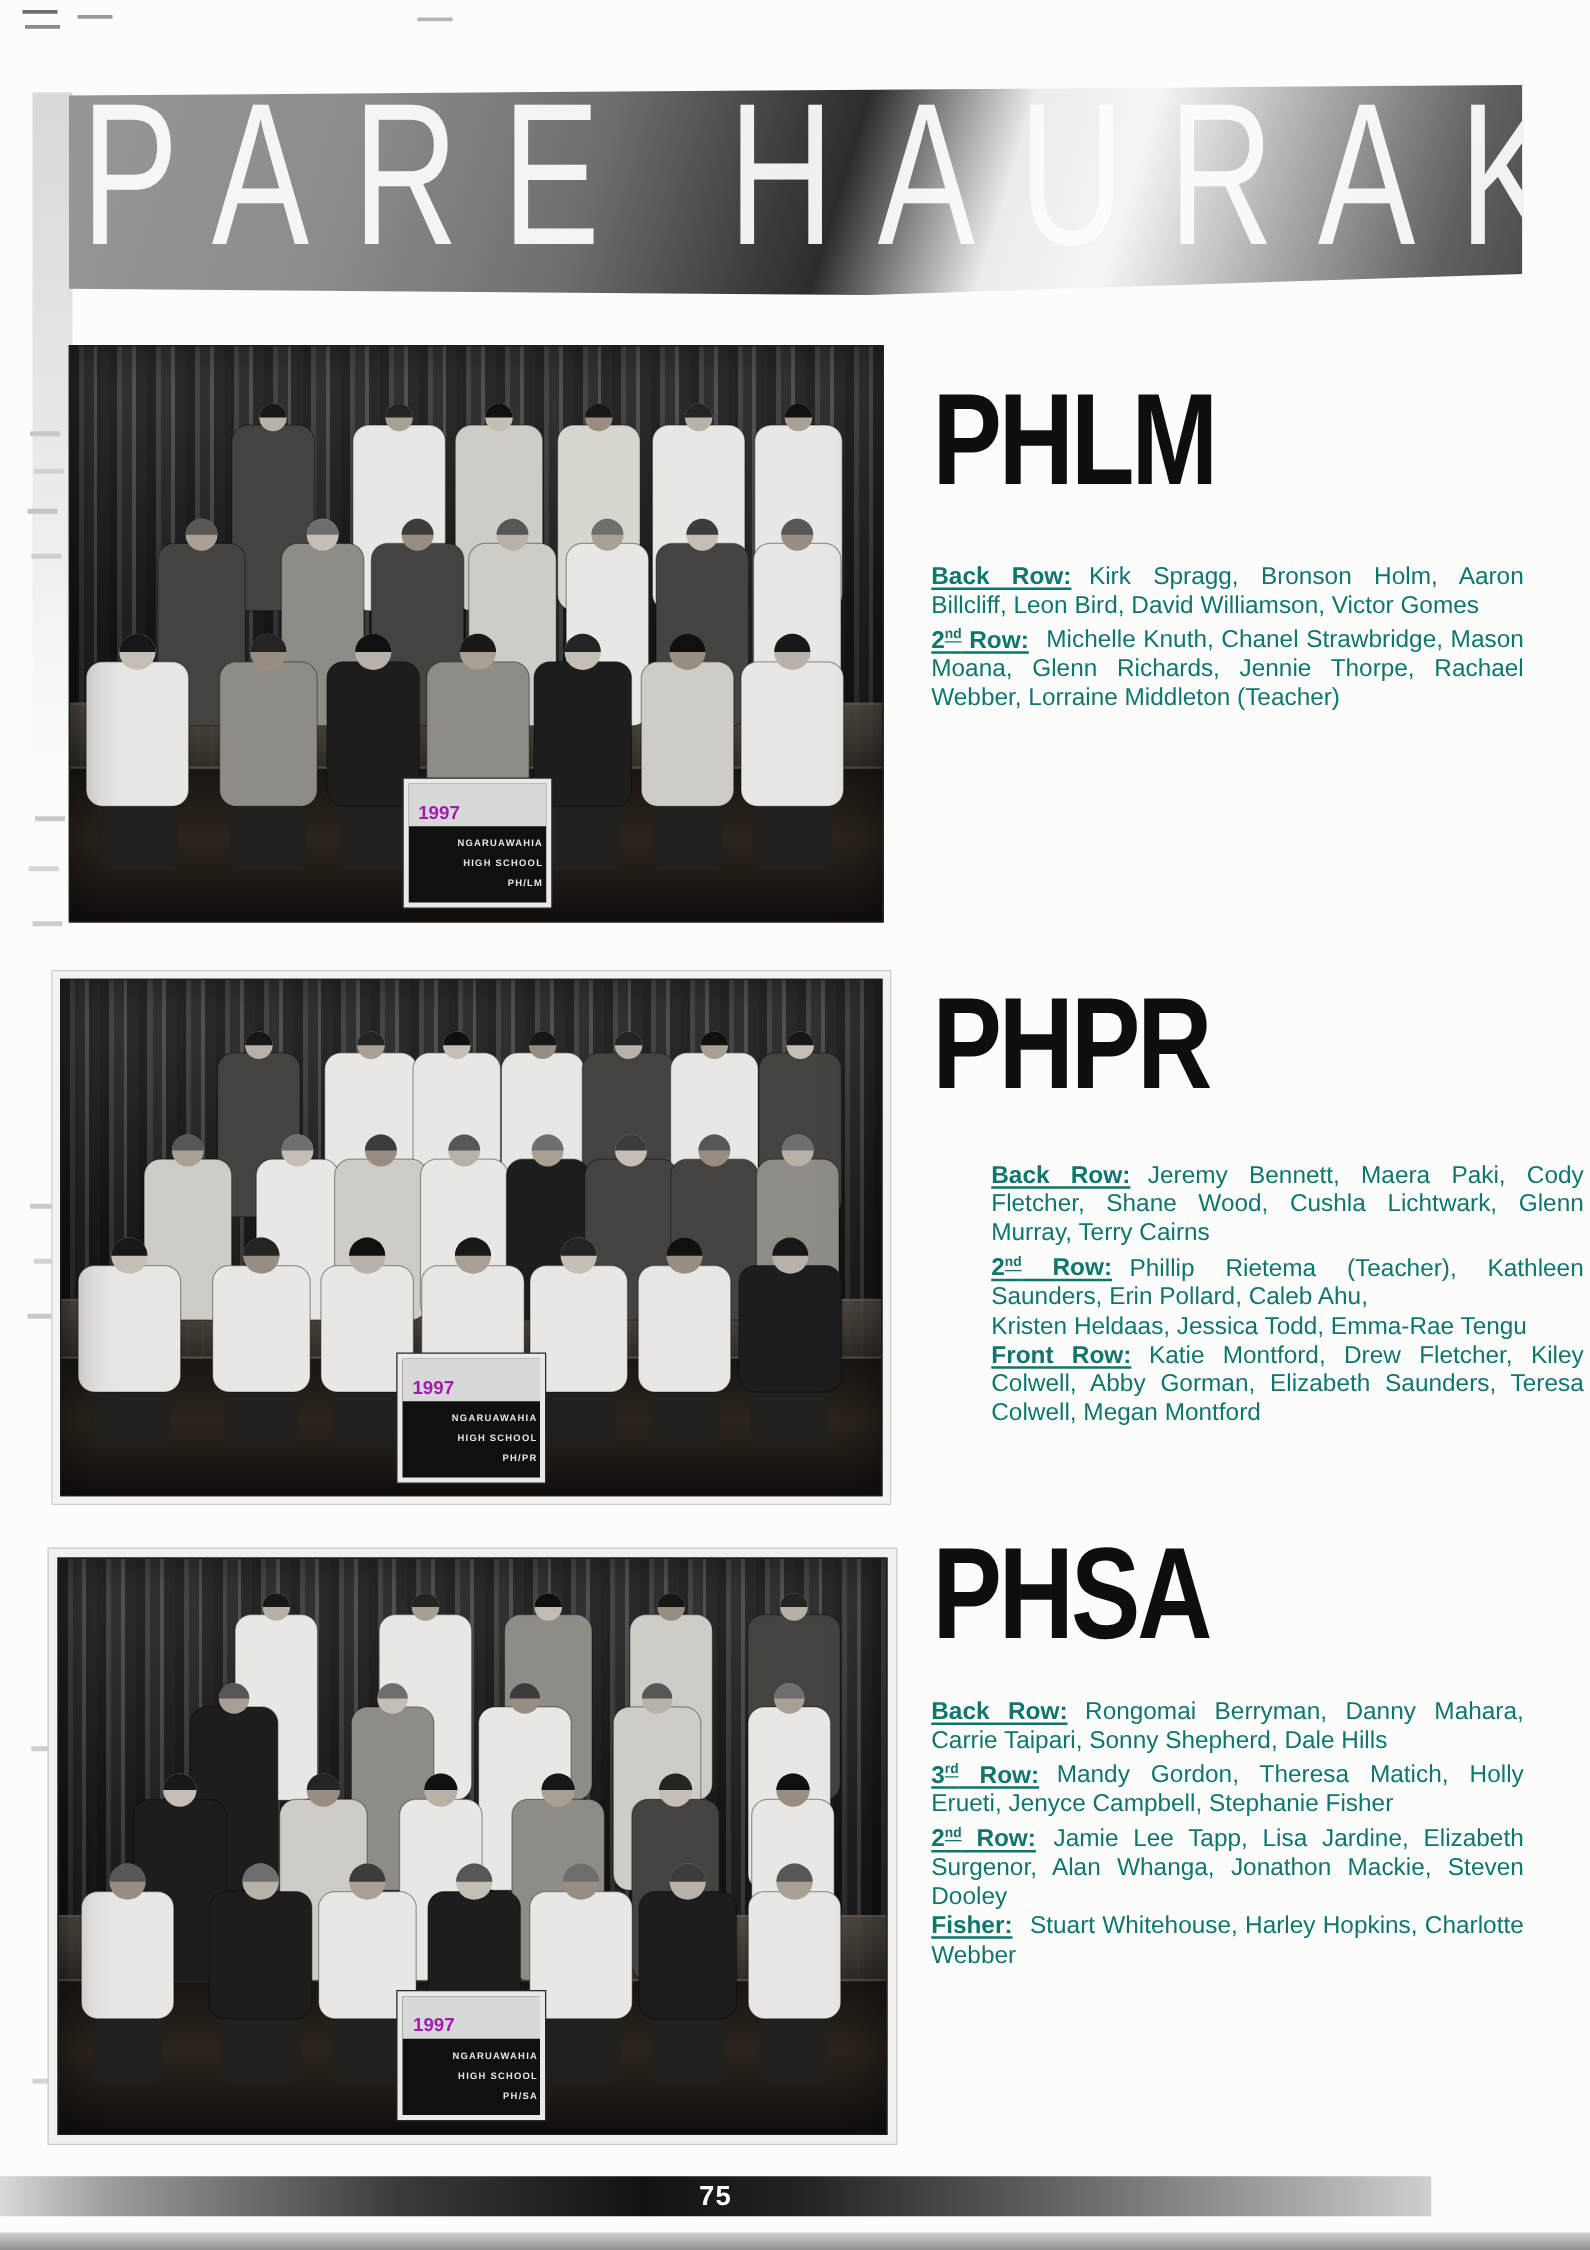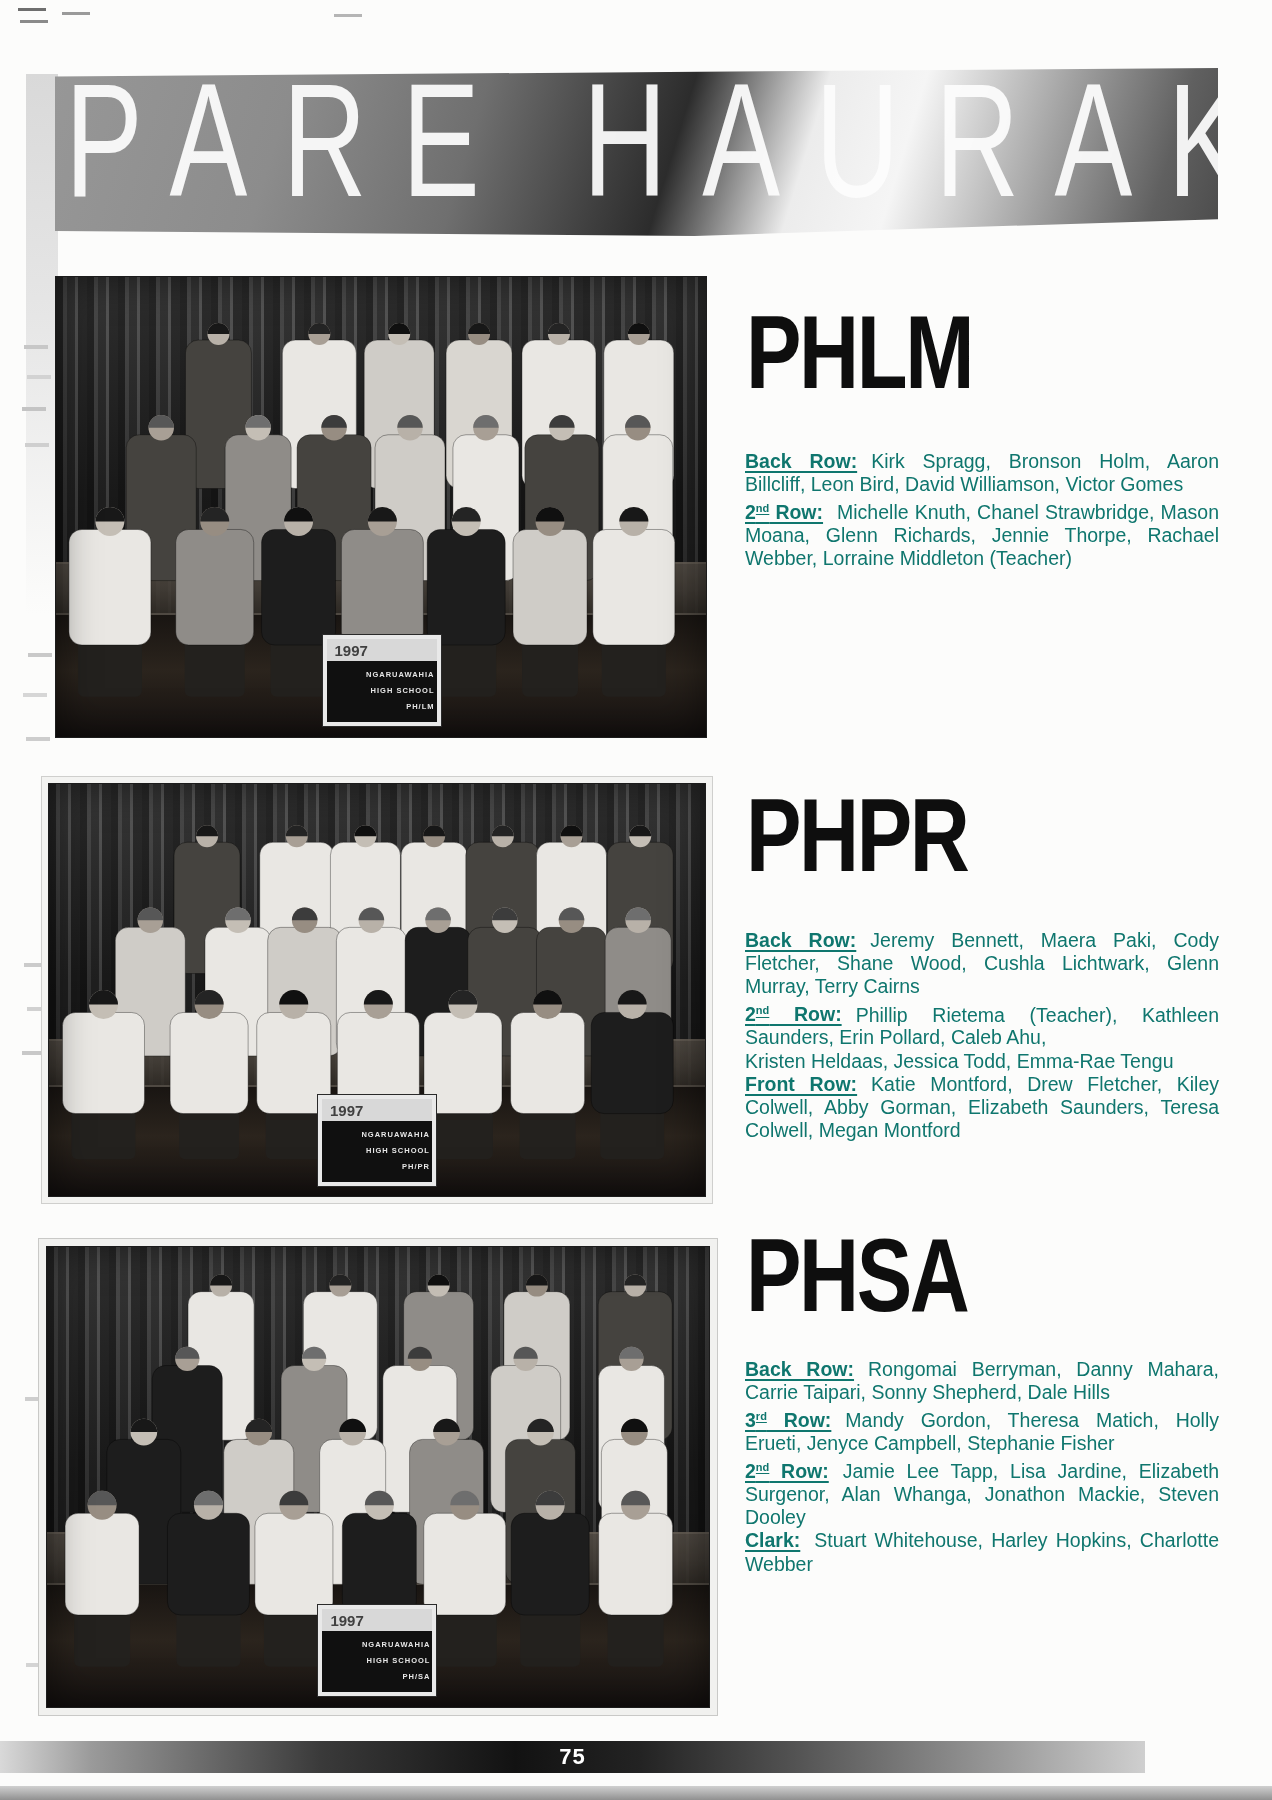--- a/index.html
+++ b/index.html
@@ -57,31 +57,31 @@
     position:absolute; left:0; right:0; top:73%; bottom:0;
     background:linear-gradient(180deg,#191512 0%,#2b241d 45%,#151110 100%);
     border-top:2px solid #4f4942;
   }
   .people{position:absolute; inset:0; width:100%; height:100%;}
   .photo:after{content:""; position:absolute; inset:0; box-shadow:inset 0 0 40px rgba(0,0,0,.55); pointer-events:none;}
   .sign{
     position:absolute; left:41%; bottom:2.5%; width:118px; z-index:3;
     background:#101010; border:4px solid #e9e9e9; box-shadow:0 0 0 1px #2a2a2a;
   }
-  .sign-year{background:#d8d8d8; color:#404040; font-weight:bold; font-size:15px; padding:3px 8px 2px;}
+  .sign-year{background:#d8d8d8; color:#a21caf; font-weight:bold; font-size:15px; padding:15px 8px 2px;}
   .sign-lines{padding:6px 2px 7px; text-align:right; color:#e6e6e6; font-size:7.5px;
     letter-spacing:1px; line-height:2.1; font-weight:bold;}
   
   .sec-title{
     position:absolute; left:746px; margin:0; font-weight:bold; font-size:104px; line-height:1;
     letter-spacing:-3px; color:#0e0e0e; transform:scaleX(.8); transform-origin:left top; white-space:nowrap;
   }
   .t0{top:300px;} .t1{top:783px;} .t2{top:1223px;}
   .name-list{position:absolute; left:745px; width:474px; font-size:19.5px; line-height:23.2px; color:#0f766e;}
-  .l0{top:450px;} .l1{top:929px;} .l2{top:1358px;}
+  .l0{top:450px;} .l1{top:929px;margin-left:48px;} .l2{top:1358px;}
   .entry{margin:0; text-align:justify;}
   .rl{font-weight:bold; text-decoration:underline; text-decoration-thickness:2px; text-underline-offset:3px;}
   .rl sup{font-size:11px; font-weight:bold;text-decoration:underline;}
   .gap{display:inline-block; width:14px;}
   
   .footer-bar{
     position:absolute; left:0; top:1741px; width:1145px; height:32px;
     background:linear-gradient(90deg,#d9d9d9 0%,#9a9a9a 8%,#3a3a3a 28%,#121212 45%,#232323 56%,#555 70%,#9c9c9c 88%,#cfcfcf 100%);
     text-align:center;
   }
@@ -379,21 +379,21 @@
       <p class="entry"><span class="rl">Back Row:</span><span class="gap"></span>Jeremy Bennett, Maera Paki, Cody Fletcher, Shane Wood, Cushla Lichtwark, Glenn Murray, Terry Cairns</p>
       <p class="entry"><span class="rl">2<sup>nd</sup> Row:</span><span class="gap"></span>Phillip Rietema (Teacher), Kathleen Saunders, Erin Pollard, Caleb Ahu,<br>Kristen Heldaas, Jessica Todd, Emma-Rae Tengu</p>
       <p class="entry"><span class="rl">Front Row:</span><span class="gap"></span>Katie Montford, Drew Fletcher, Kiley Colwell, Abby Gorman, Elizabeth Saunders, Teresa Colwell, Megan Montford</p>
     </div>
 
   <h2 class="sec-title t2">PHSA</h2>
   <div class="name-list l2">
       <p class="entry"><span class="rl">Back Row:</span><span class="gap"></span>Rongomai Berryman, Danny Mahara, Carrie Taipari, Sonny Shepherd, Dale Hills</p>
       <p class="entry"><span class="rl">3<sup>rd</sup> Row:</span><span class="gap"></span>Mandy Gordon, Theresa Matich, Holly Erueti, Jenyce Campbell, Stephanie Fisher</p>
       <p class="entry"><span class="rl">2<sup>nd</sup> Row:</span><span class="gap"></span>Jamie Lee Tapp, Lisa Jardine, Elizabeth Surgenor, Alan Whanga, Jonathon Mackie, Steven Dooley</p>
-      <p class="entry"><span class="rl">Clark:</span><span class="gap"></span>Stuart Whitehouse, Harley Hopkins, Charlotte Webber</p>
+      <p class="entry"><span class="rl">Fisher:</span><span class="gap"></span>Stuart Whitehouse, Harley Hopkins, Charlotte Webber</p>
     </div>
 
   <div class="footer-bar">
     <span class="pageno">75</span>
   </div>
   <div class="bottom-strip"></div>
 
 </div>
 
 </body></html>

